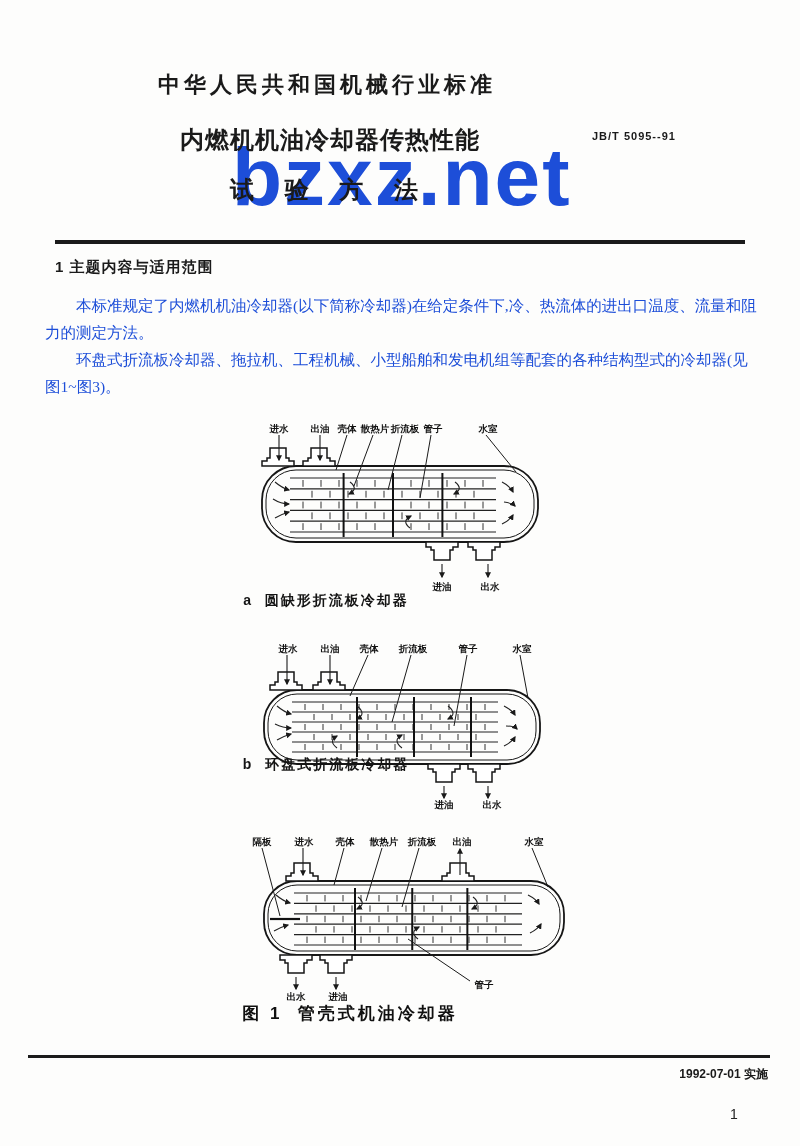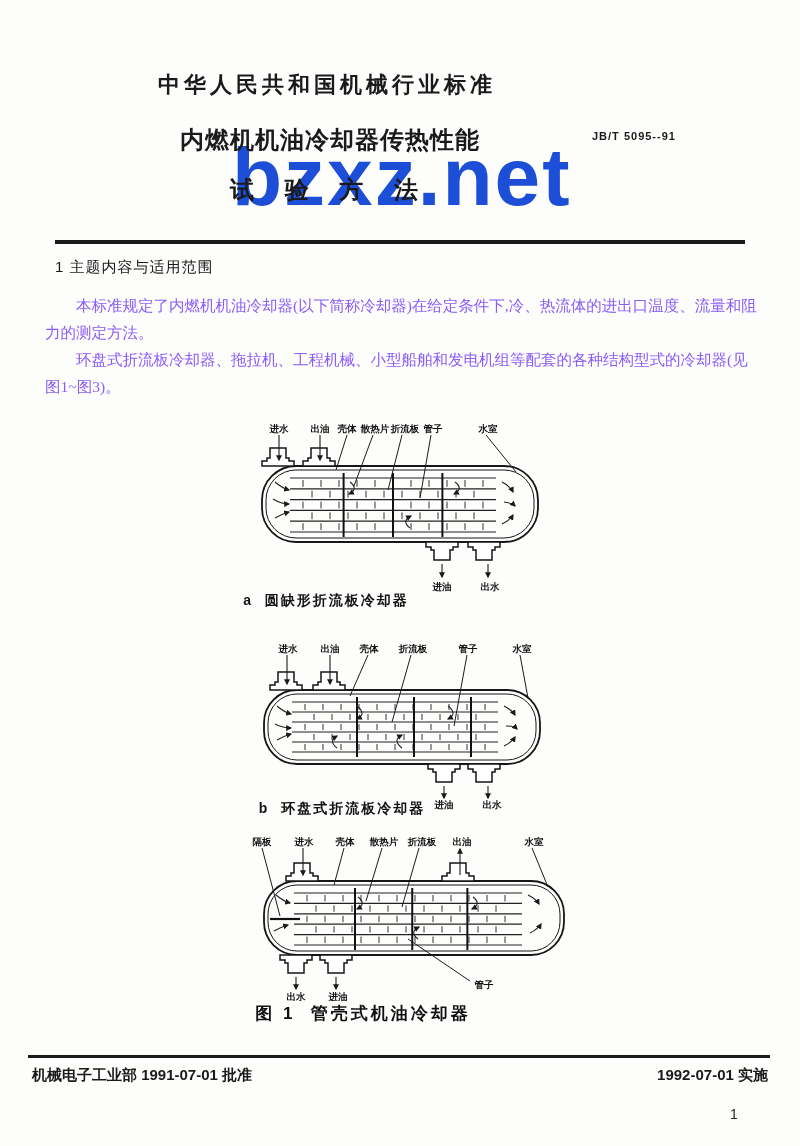--- a/index.html
+++ b/index.html
@@ -9,32 +9,32 @@
   .pre{white-space:pre;}
   
   .std-type{top:70px;left:158px;font-size:22px;font-weight:700;letter-spacing:4px;z-index:2;}
   .title-wrap{top:124px;left:120px;width:420px;text-align:center;z-index:2;}
   .title1{font-size:24px;font-weight:700;letter-spacing:1px;}
   .title2{font-size:24px;font-weight:700;letter-spacing:12px;margin-top:18px;}
   .std-no{top:130px;left:592px;font-size:11px;font-weight:700;letter-spacing:1px;z-index:2;}
   .watermark{top:136px;left:232px;font-size:82px;font-weight:700;color:#1d4ed8;letter-spacing:2px;z-index:1;line-height:1;}
   .rule-top{top:240px;left:55px;width:690px;height:4px;background:#1b1b1b;}
   
-  .sec-head{top:258px;left:55px;font-size:15px;font-weight:400;letter-spacing:1px;}
+  .sec-head{top:258px;left:55px;font-size:15px;font-weight:700;letter-spacing:1px;}
   .paras{top:292px;left:45px;width:712px;font-family:"Liberation Serif","DejaVu Serif",serif;
-         font-size:15.5px;line-height:27px;color:#8b5cf6;}
+         font-size:15.5px;line-height:27px;color:#1d4ed8;}
   .paras p{margin:0;text-indent:2em;}
   
   svg text{font-family:"Liberation Sans","DejaVu Sans",sans-serif;font-size:9.5px;font-weight:700;fill:#111;}
   .cap{left:0;width:652px;text-align:center;font-size:14px;font-weight:700;letter-spacing:2px;color:#141414;}
-  .fig-cap{left:0;width:700px;text-align:center;font-size:17px;font-weight:700;letter-spacing:3px;color:#101010;padding-left:13px;}
+  .fig-cap{left:0;width:700px;text-align:center;font-size:17px;font-weight:700;letter-spacing:3px;color:#101010;}
   
   .rule-bot{top:1055px;left:28px;width:742px;height:3px;background:#1b1b1b;}
   .foot-left{top:1066px;left:32px;font-size:15px;font-weight:700;}
-  .foot-right{top:1066px;right:32px;font-size:15px;font-weight:700;}
+  .foot-right{top:1066px;right:32px;font-size:12px;font-weight:700;}
   .page-no{top:1106px;left:730px;font-size:14px;color:#222;}
 </style>
 </head>
 <body>
 
 <div class="page">
 
   <div class="abs watermark">bzxz.net</div>
   <div class="abs std-type">中华人民共和国机械行业标准</div>
   <div class="abs title-wrap">
@@ -287,21 +287,21 @@
     </g>
     <text x="36" y="12" text-anchor="middle">进水</text>
     <text x="78" y="12" text-anchor="middle">出油</text>
     <text x="117" y="12" text-anchor="middle">壳体</text>
     <text x="161" y="12" text-anchor="middle">折流板</text>
     <text x="216" y="12" text-anchor="middle">管子</text>
     <text x="270" y="12" text-anchor="middle">水室</text>
     <text x="192" y="168" text-anchor="middle">进油</text>
     <text x="240" y="168" text-anchor="middle">出水</text>
   </svg>
-  <div class="abs cap pre" style="top:800px;padding-left:16px;">b  环盘式折流板冷却器</div>
+  <div class="abs cap pre" style="top:756px;">b  环盘式折流板冷却器</div>
 
   <svg class="abs" style="top:833px;left:248px;" width="335" height="168" viewBox="0 0 335 168">
     <defs>
       <marker id="mC" viewBox="0 0 10 10" refX="8" refY="5" markerWidth="5.5" markerHeight="5.5" orient="auto-start-reverse">
         <path d="M0,0L10,5L0,10z" fill="#1a1a1a"></path>
       </marker>
     </defs>
     <g>
       <rect x="16" y="48" width="300" height="74" rx="33" fill="none" stroke="#161616" stroke-width="1.8"></rect>
       <rect x="20" y="52" width="292" height="66" rx="29" fill="none" stroke="#161616" stroke-width="1"></rect>
@@ -418,17 +418,16 @@
     <text x="214" y="12" text-anchor="middle">出油</text>
     <text x="286" y="12" text-anchor="middle">水室</text>
     <text x="48" y="167" text-anchor="middle">出水</text>
     <text x="90" y="167" text-anchor="middle">进油</text>
     <text x="236" y="155" text-anchor="middle">管子</text>
   </svg>
 
   <div class="abs fig-cap pre" style="top:1002px;">图 1  管壳式机油冷却器</div>
 
   <div class="abs rule-bot"></div>
-  <div class="abs foot-left">机械电子工业部 1991-07-01 批准</div>
   <div class="abs foot-right">1992-07-01 实施</div>
   <div class="abs page-no">1</div>
 
 </div>
 
 </body></html>

